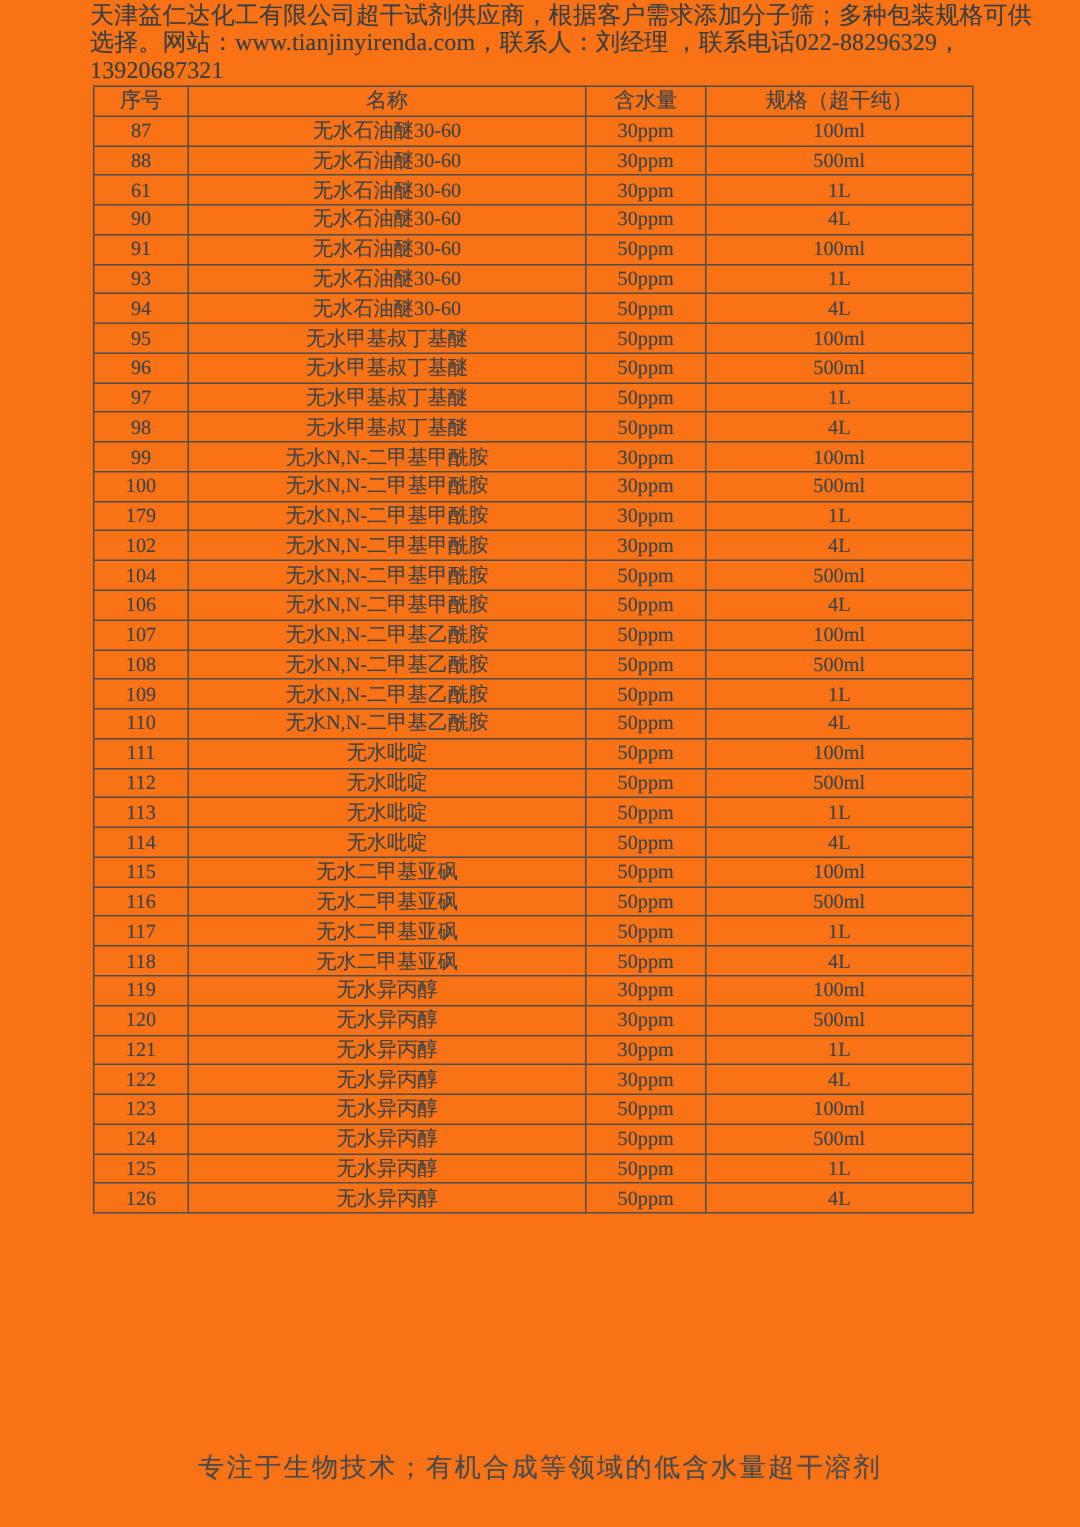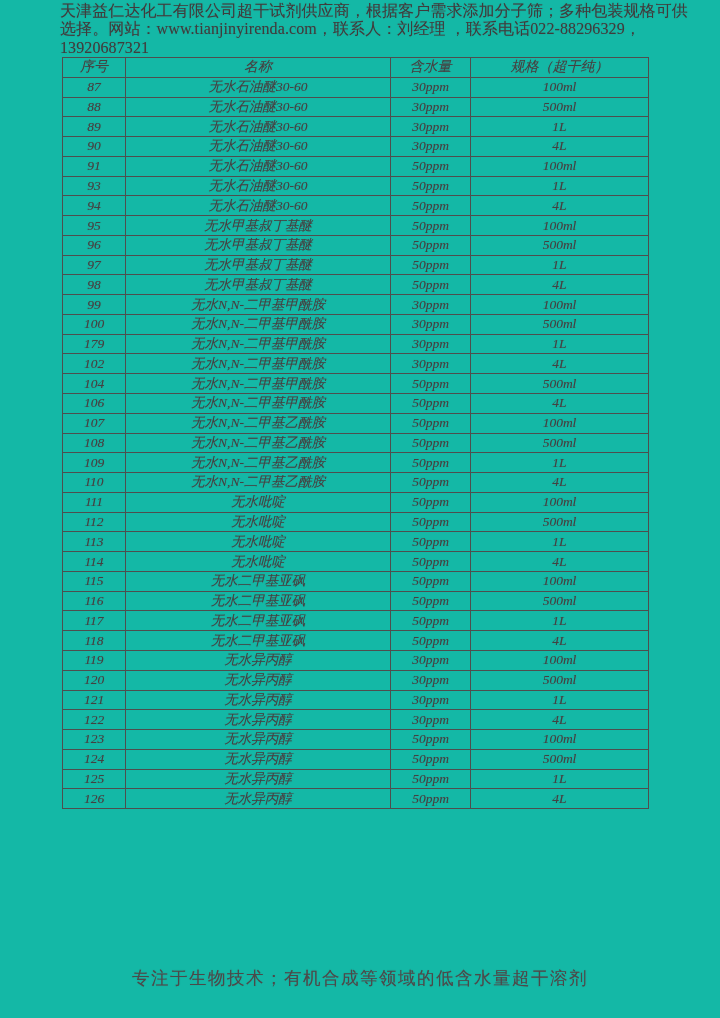--- a/index.html
+++ b/index.html
@@ -4,21 +4,21 @@
 <style>
   html, body {
     margin: 0;
     padding: 0;
     background: #ffffff;
   }
   .page {
     position: relative;
     width: 720px;
     height: 1018px;
-    background: #14b8a6;
+    background: #f97316;
     overflow: hidden;
     font-family: "Liberation Serif", "DejaVu Serif", serif;
     color: #3d3d3d;
     text-shadow: 0 0 0.7px rgba(90,90,90,0.55);
   }
   .header-text {
     position: absolute;
     top: 2px;
     left: 60px;
     width: 620px;
@@ -27,21 +27,20 @@
     letter-spacing: 0.1px;
     white-space: nowrap;
   }
   .product-table {
     position: absolute;
     top: 57px;
     left: 62px;
     width: 586px;
     border-collapse: collapse;
     table-layout: fixed;
-    font-style: italic;
   }
   .product-table th,
   .product-table td {
     border: 1px solid #4e4e4e;
     padding: 0;
     height: 18.77px;
     text-align: center;
     vertical-align: middle;
     font-size: 13.5px;
     font-weight: normal;
@@ -96,21 +95,21 @@
           <td>30ppm</td>
           <td>100ml</td>
         </tr>
         <tr>
           <td>88</td>
           <td>无水石油醚30-60</td>
           <td>30ppm</td>
           <td>500ml</td>
         </tr>
         <tr>
-          <td>89</td>
+          <td>61</td>
           <td>无水石油醚30-60</td>
           <td>30ppm</td>
           <td>1L</td>
         </tr>
         <tr>
           <td>90</td>
           <td>无水石油醚30-60</td>
           <td>30ppm</td>
           <td>4L</td>
         </tr>

